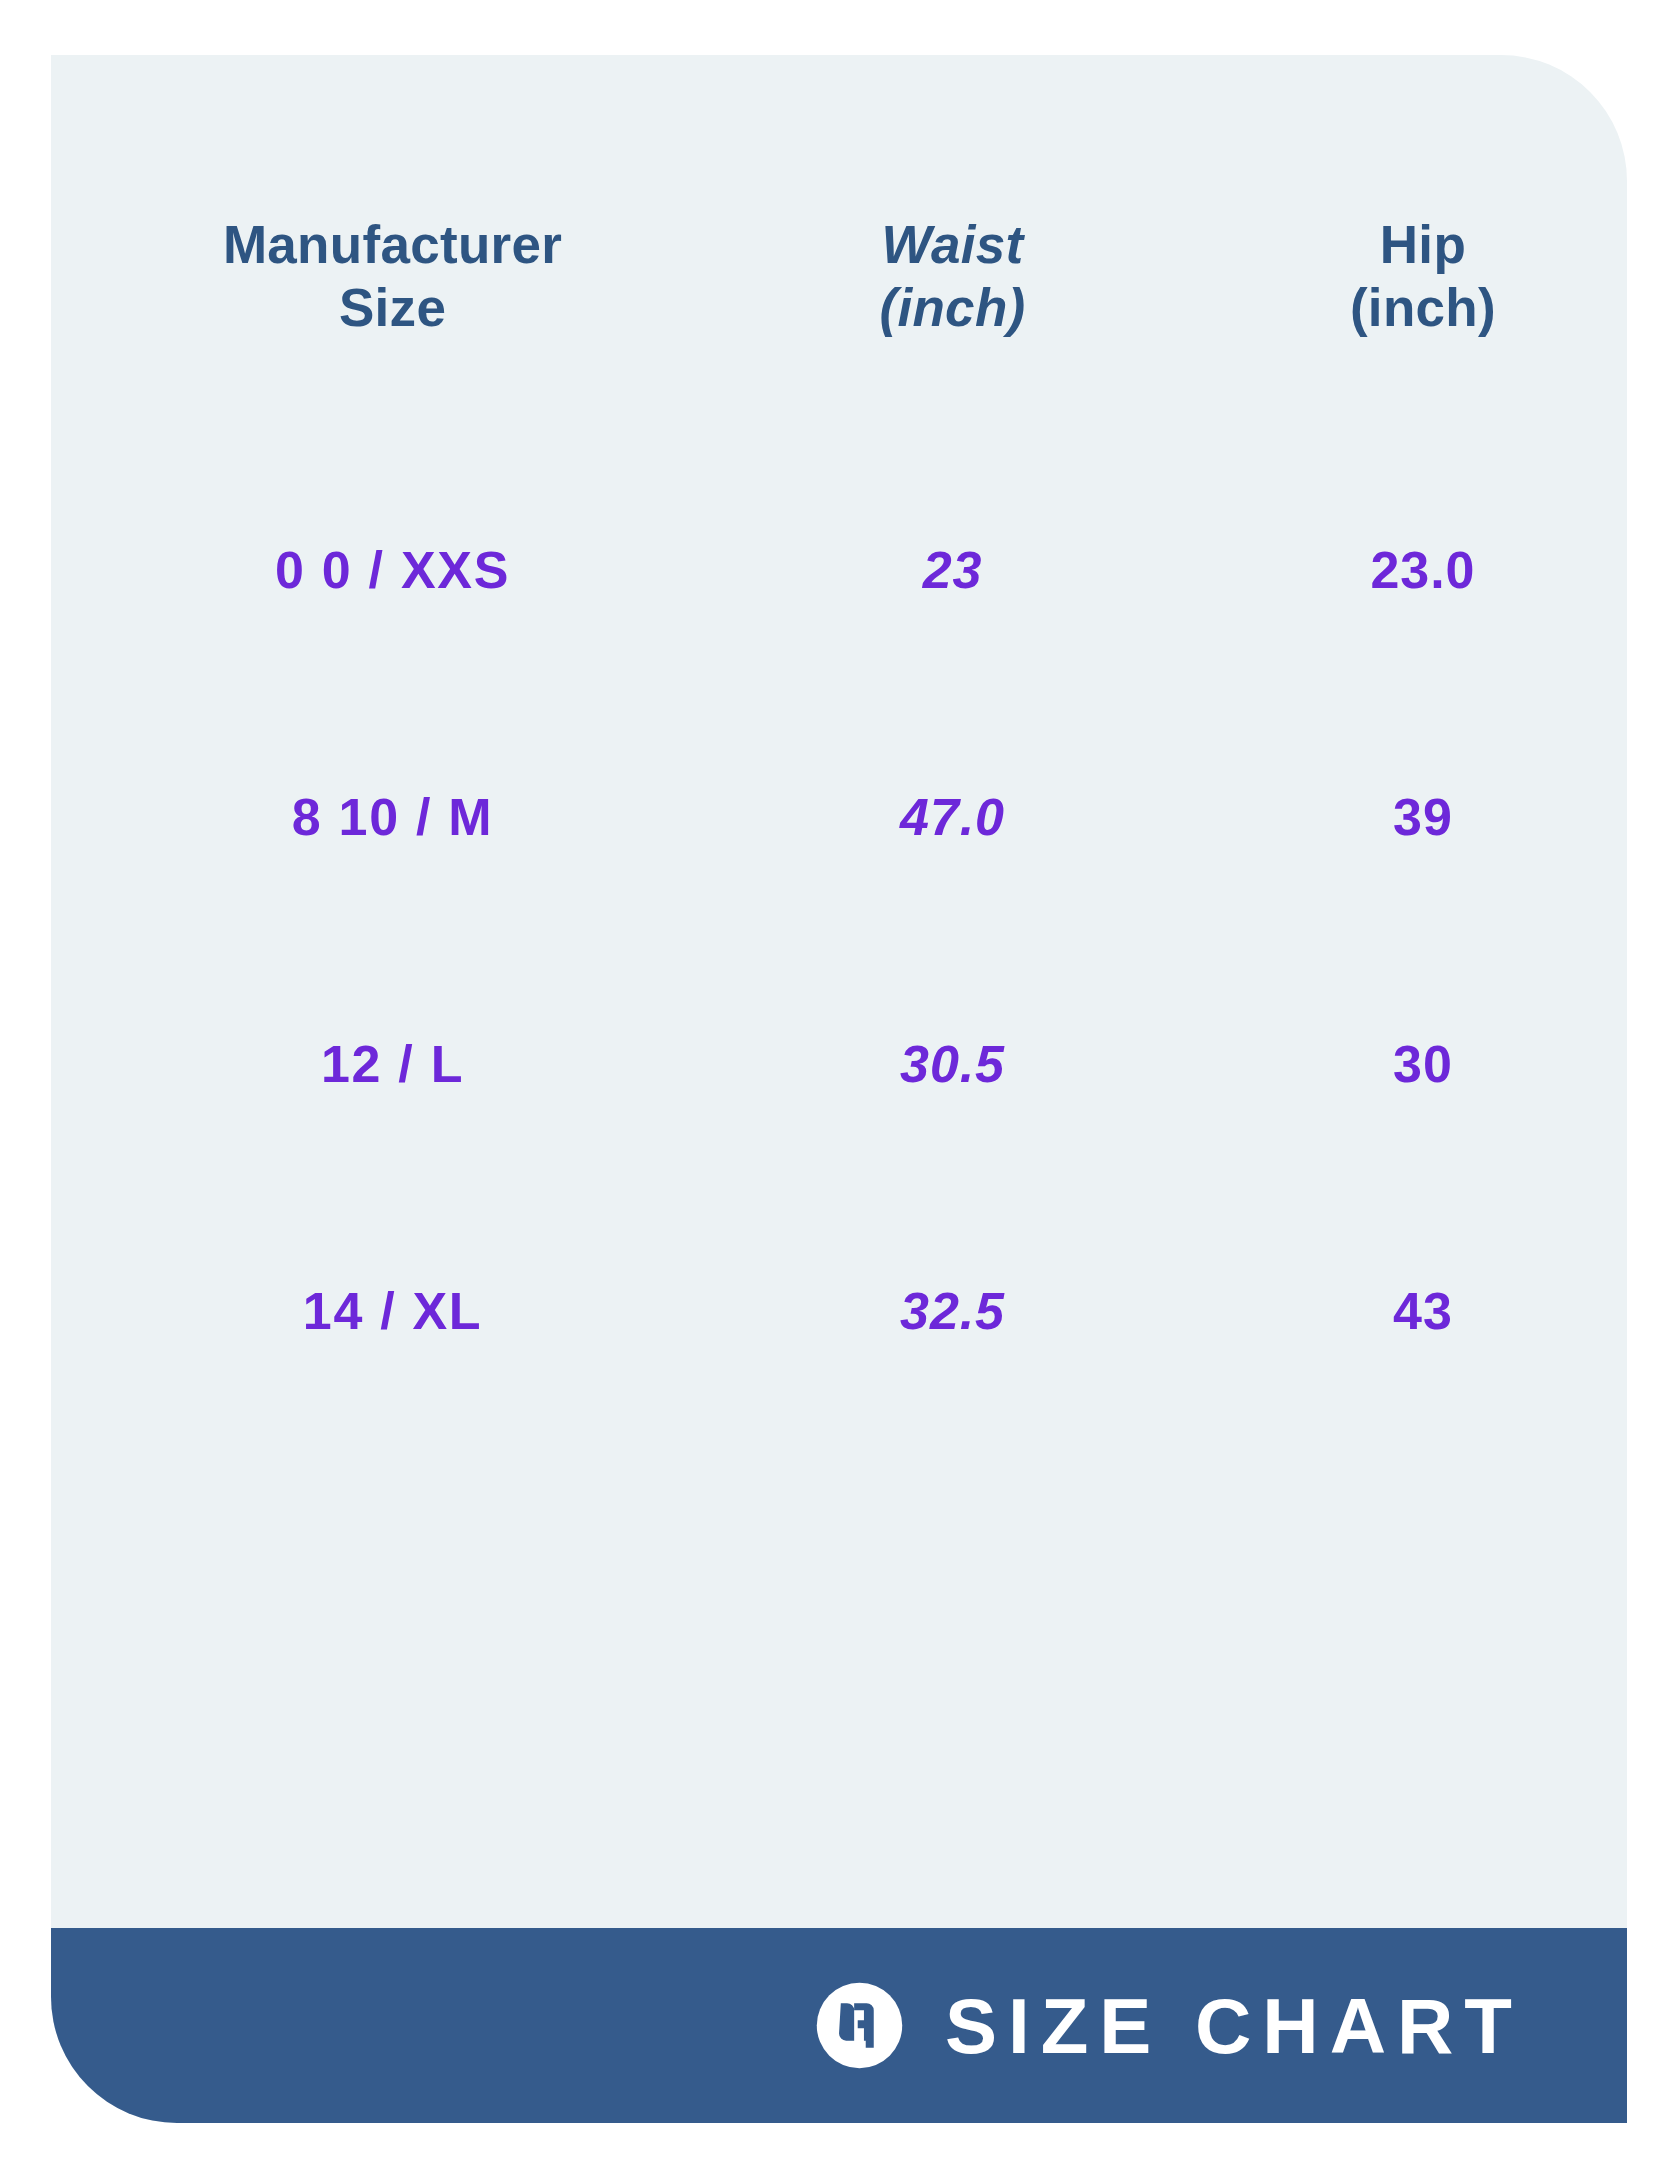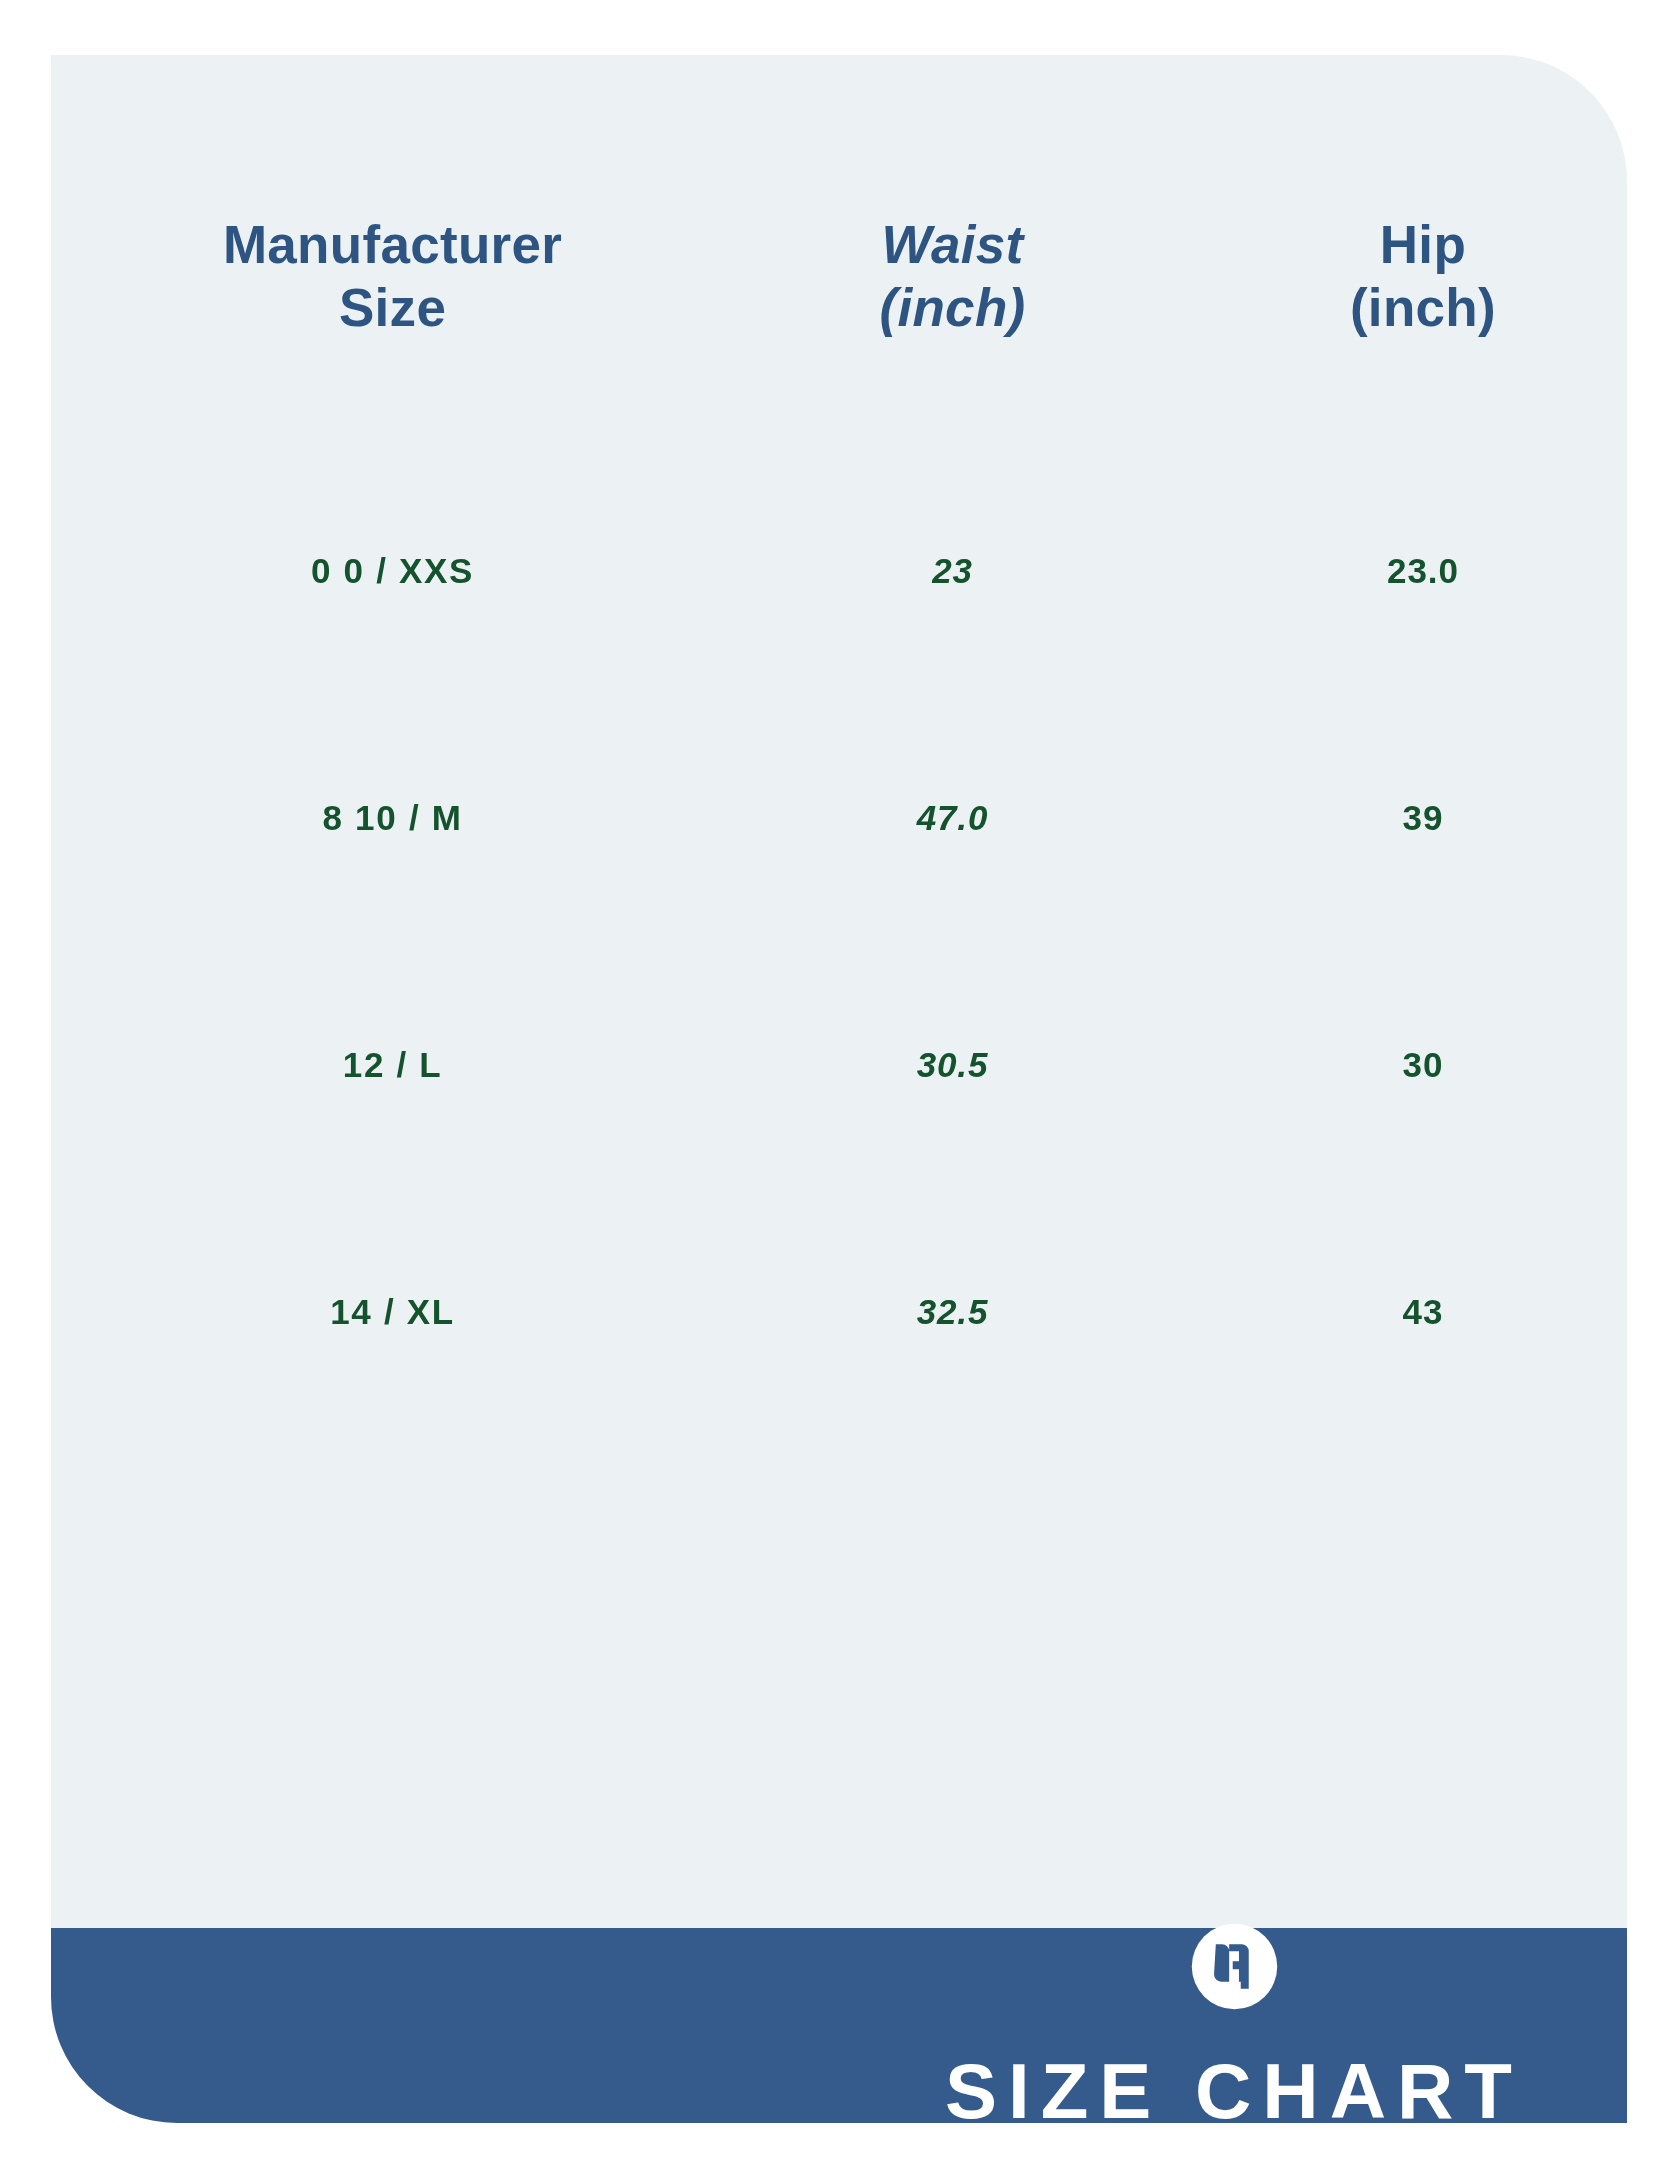--- a/index.html
+++ b/index.html
@@ -73,22 +73,22 @@
   .data-rows {
     position: absolute;
     left: 0;
     top: 392px;
     width: 100%;
   }
   .data-row {
     height: 247px;
   }
   .data-row .col {
-    color: #14532d;
-    font-size: 35px;
+    color: #6d28d9;
+    font-size: 52px;
     font-weight: 700;
     letter-spacing: 0.9px;
     white-space: nowrap;
   }
   .data-row .col-size {
     letter-spacing: 1.7px;
   }
 
   
   .footer {
@@ -101,21 +101,20 @@
     display: flex;
     align-items: center;
     justify-content: flex-end;
     padding-right: 104px;
     box-sizing: border-box;
   }
   .brand {
     display: flex;
     align-items: center;
     gap: 41px;
-    flex-direction: column;
   }
   .logo-mark {
     width: 89px;
     height: 89px;
     flex: 0 0 auto;
     display: block;
   }
   .footer-title {
     color: #ffffff;
     font-size: 78px;

